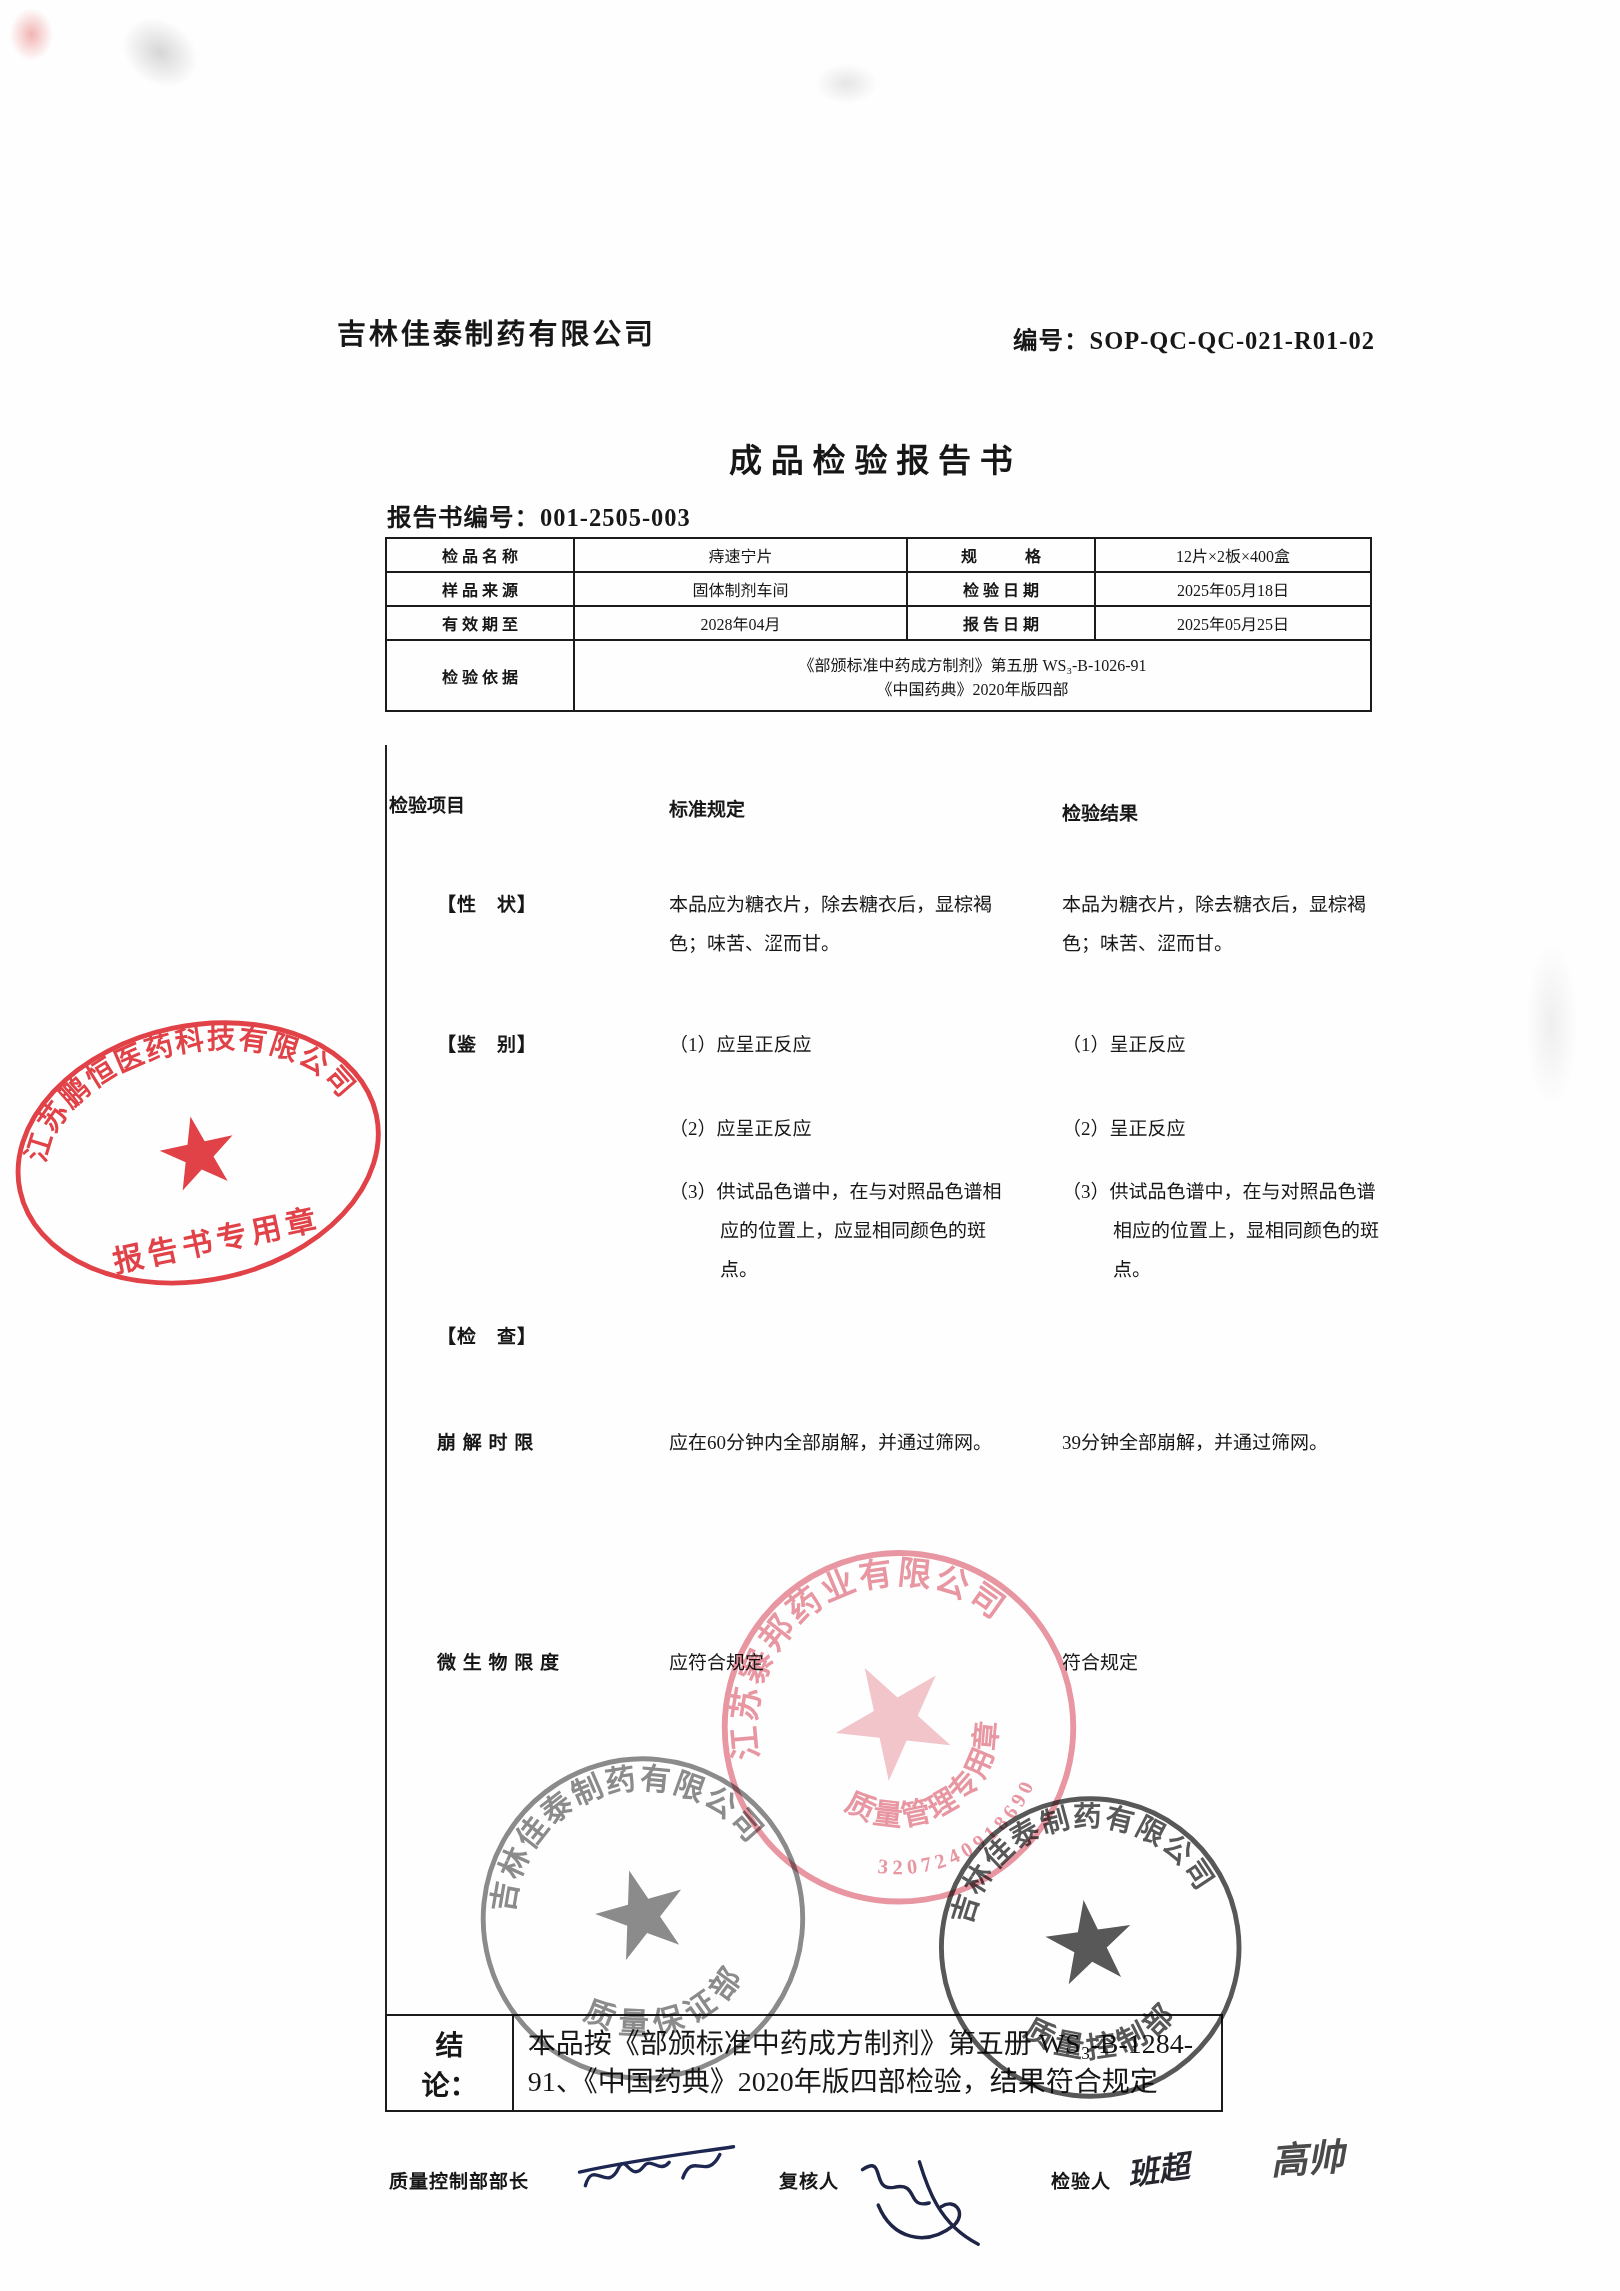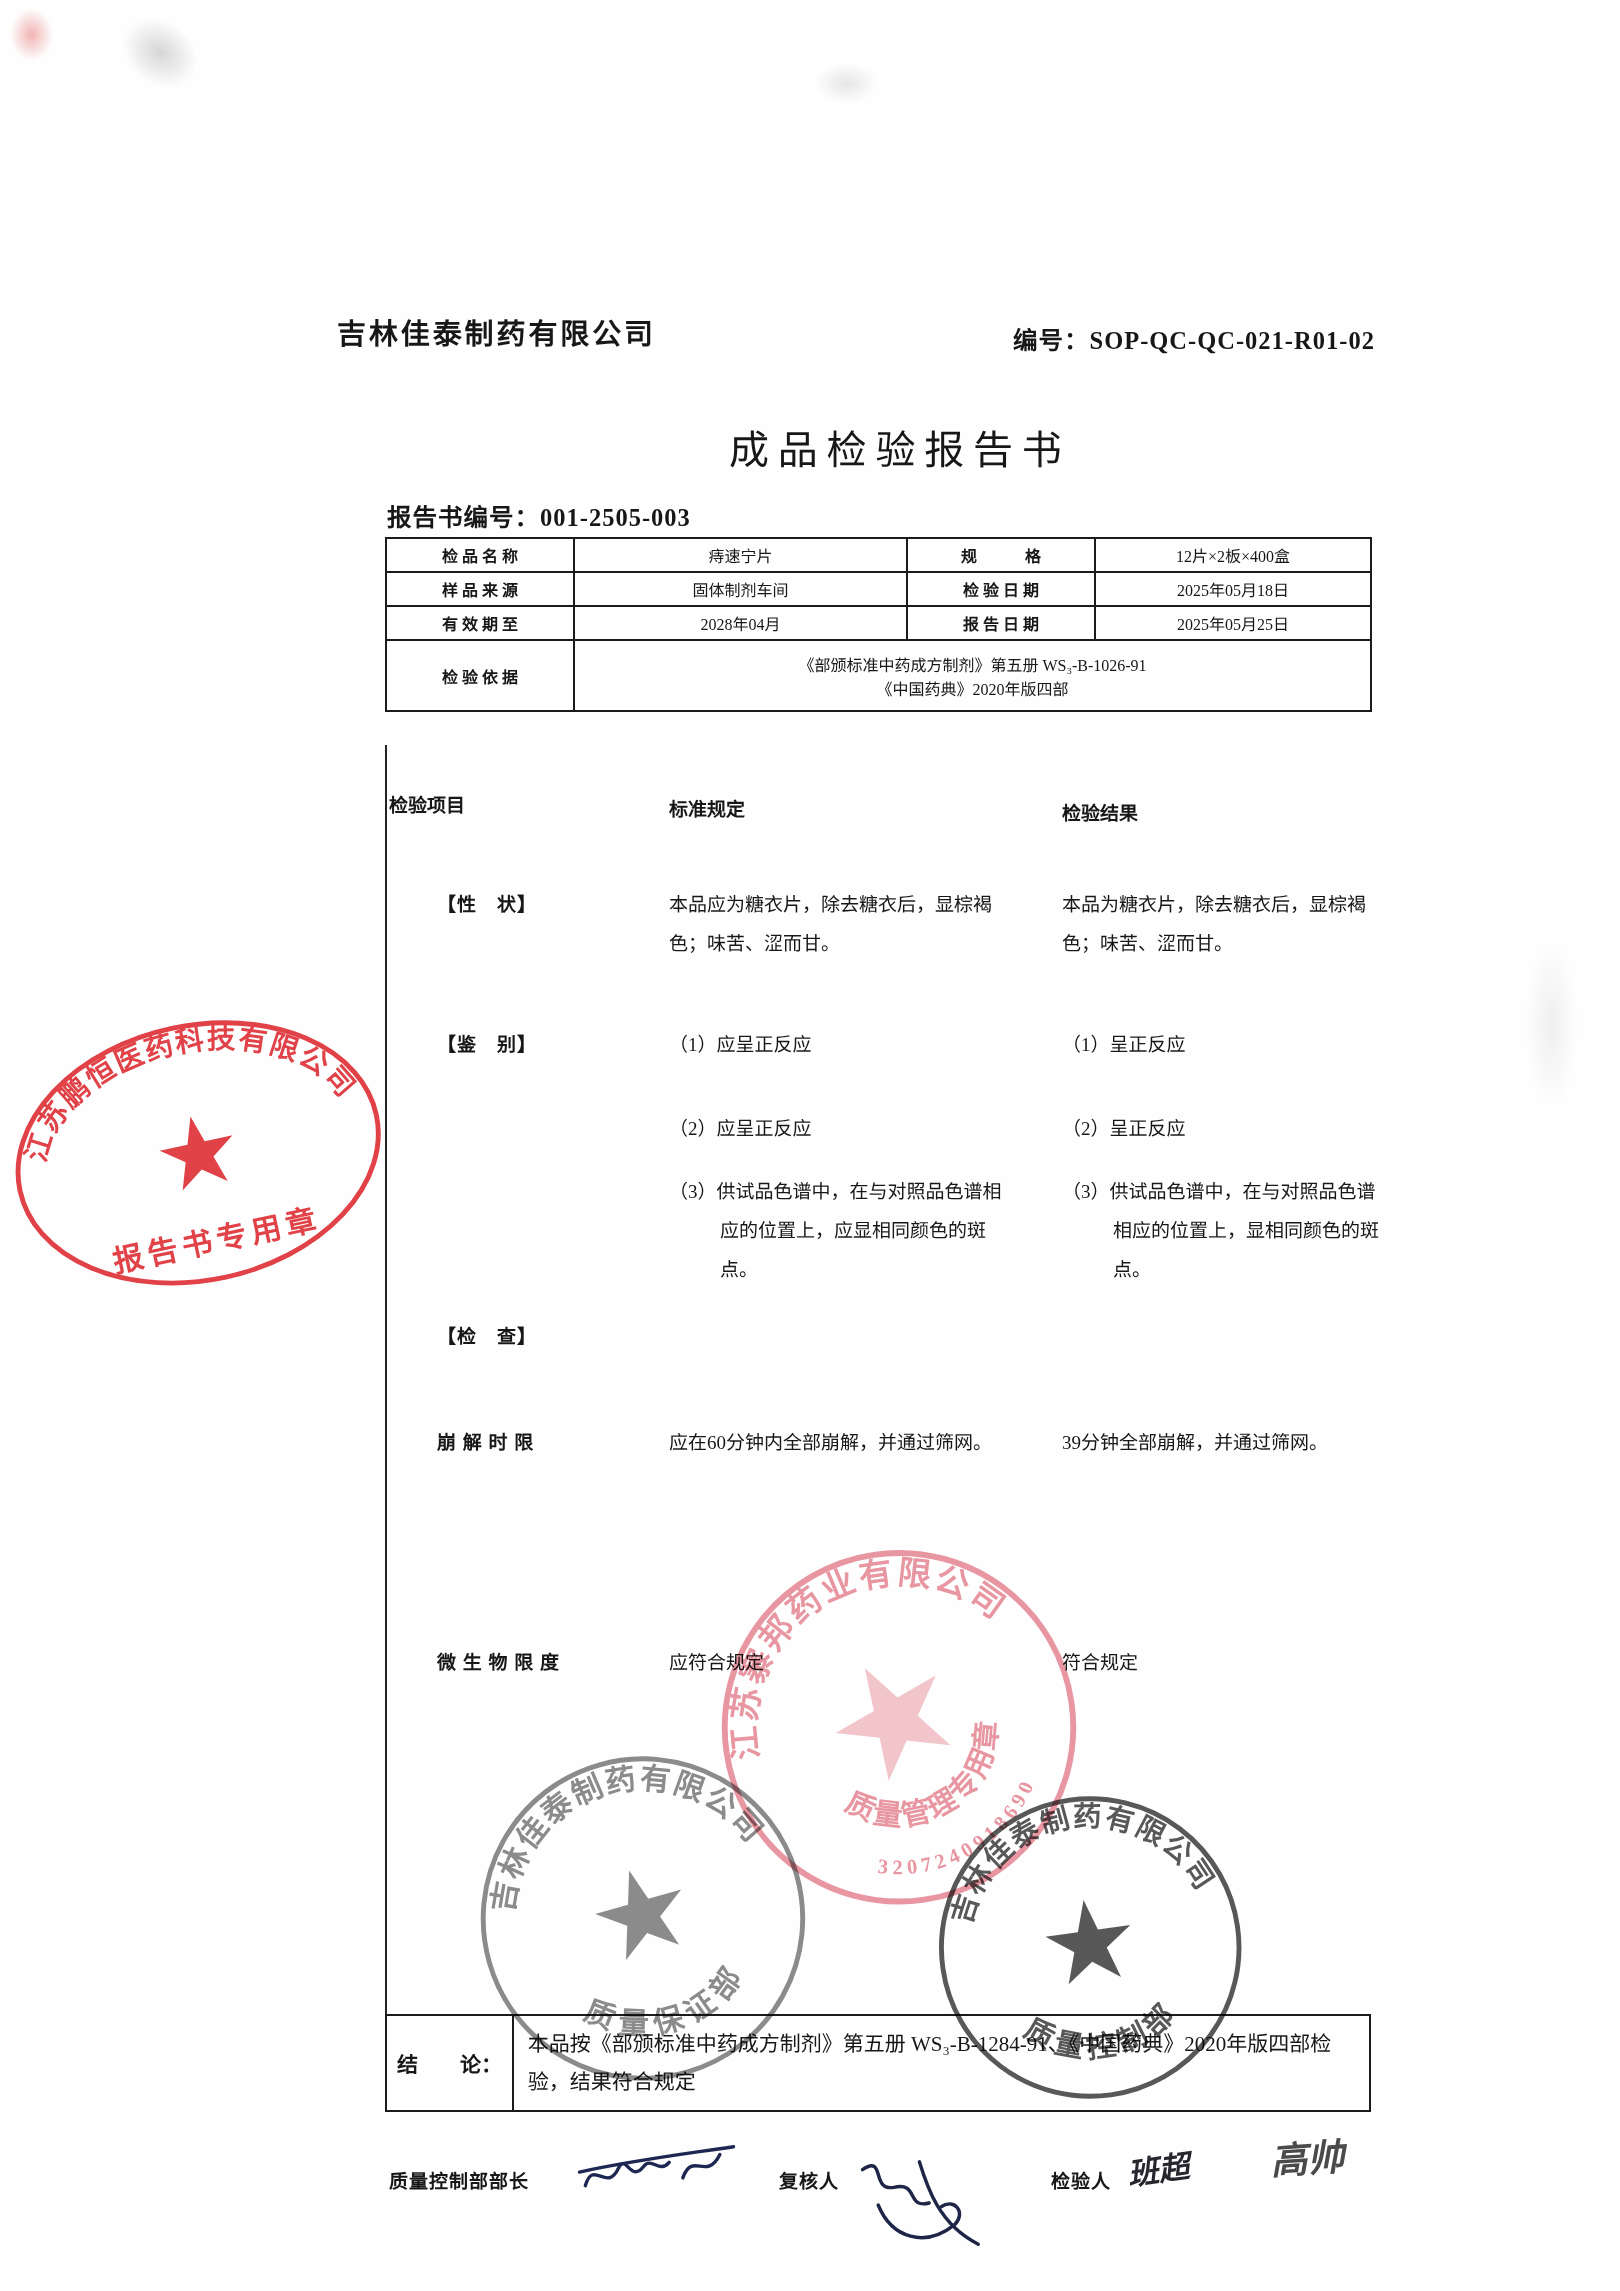--- a/index.html
+++ b/index.html
@@ -8,21 +8,21 @@
     font-family:"Liberation Serif","DejaVu Serif",serif;
     color:#171717;
     width:1620px;
   }
   .page { position:relative; width:1620px; height:2292px; background:#fefefe; overflow:hidden; }
   .abs { position:absolute; }
 
   
   .company   { left:337px; top:310px; font-size:29px; font-weight:bold; letter-spacing:2.9px; }
   .docno     { left:1013px; top:321px; font-size:24.5px; font-weight:600; letter-spacing:1px; }
-  .title     { left:729px; top:418px; font-size:40px; font-weight:normal; letter-spacing:8.8px; }
+  .title     { left:729px; top:434px; font-size:33px; font-weight:bold; letter-spacing:8.8px; }
   .report-no { left:387px; top:498px; font-size:24.5px; font-weight:600; letter-spacing:1px; }
 
   
   table.info { position:absolute; left:385px; top:537px; width:986px;
                border-collapse:collapse; table-layout:fixed; font-size:16px; }
   table.info td { border:2px solid #1b1b1b; padding:1px 5.9px; height:34px; text-align:center; vertical-align:middle; }
   table.info td.lab { font-weight:bold; }
   table.info tr.basis td { height:71px; }
 
   
@@ -30,22 +30,22 @@
   .c-item { left:389px;  width:245px; }
   .c-std  { left:669px;  width:338px; }
   .c-res  { left:1062px; width:325px; }
   .hd     { font-weight:600; }
   .lab2   { font-weight:600; letter-spacing:1px;margin-left:48px; }
   .hang   { padding-left:51px; text-indent:-51px; }
 
   .vline { left:385px; top:745px; height:1269px; width:0; border-left:2px solid #242424; }
 
   
-  table.concl { position:absolute; left:385px; top:2014px; width:986px;
-                border-collapse:collapse; table-layout:fixed; font-size:21px; }
+  table.concl { position:absolute; left:385px; top:2014px; width:838px;
+                border-collapse:collapse; table-layout:fixed; font-size:28px; }
   table.concl td { border:2px solid #1b1b1b; vertical-align:middle; }
   td.concl-lab { width:127px; text-align:center; font-weight:bold; }
   td.concl-txt { padding:8.8px 13.7px; line-height:38px; }
 
   
   .sig-label { position:absolute; top:2166px; font-size:19px; font-weight:600; letter-spacing:1px; }
   .sig-ink   { position:absolute; }
   .sig-name  { position:absolute; font-size:31px; font-weight:700; font-style:italic; color:#26262e; }
 
   

